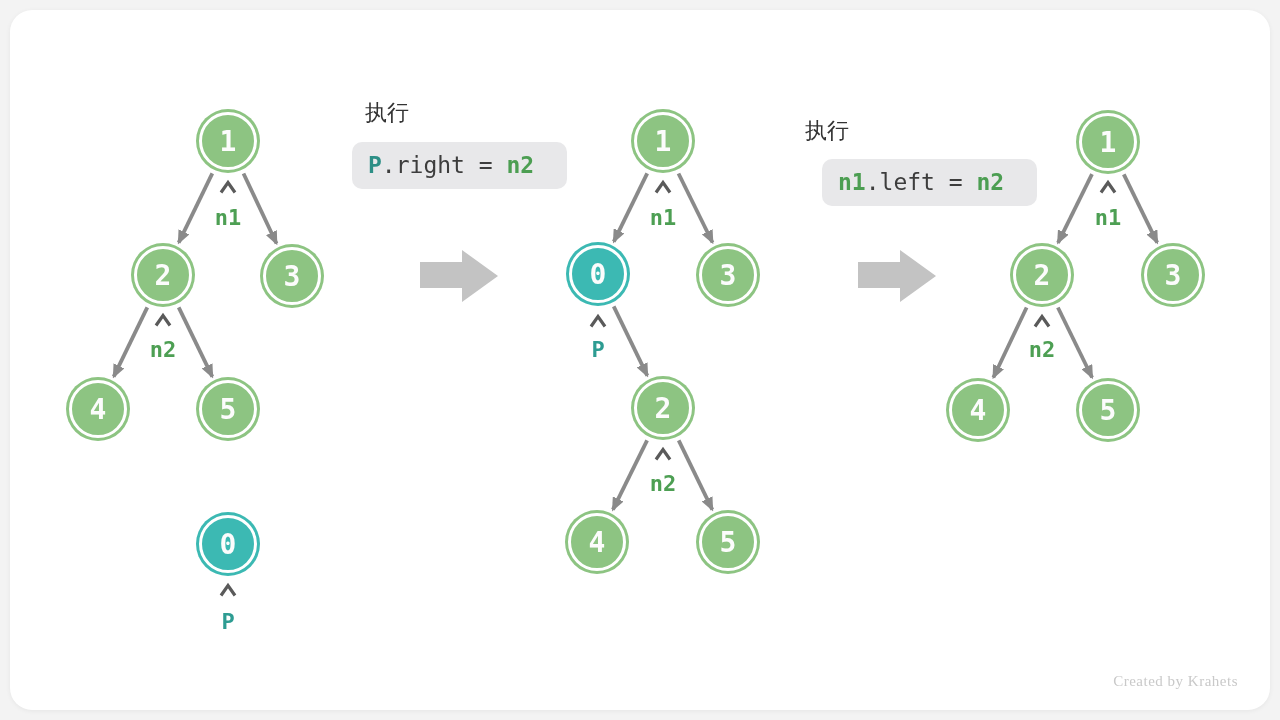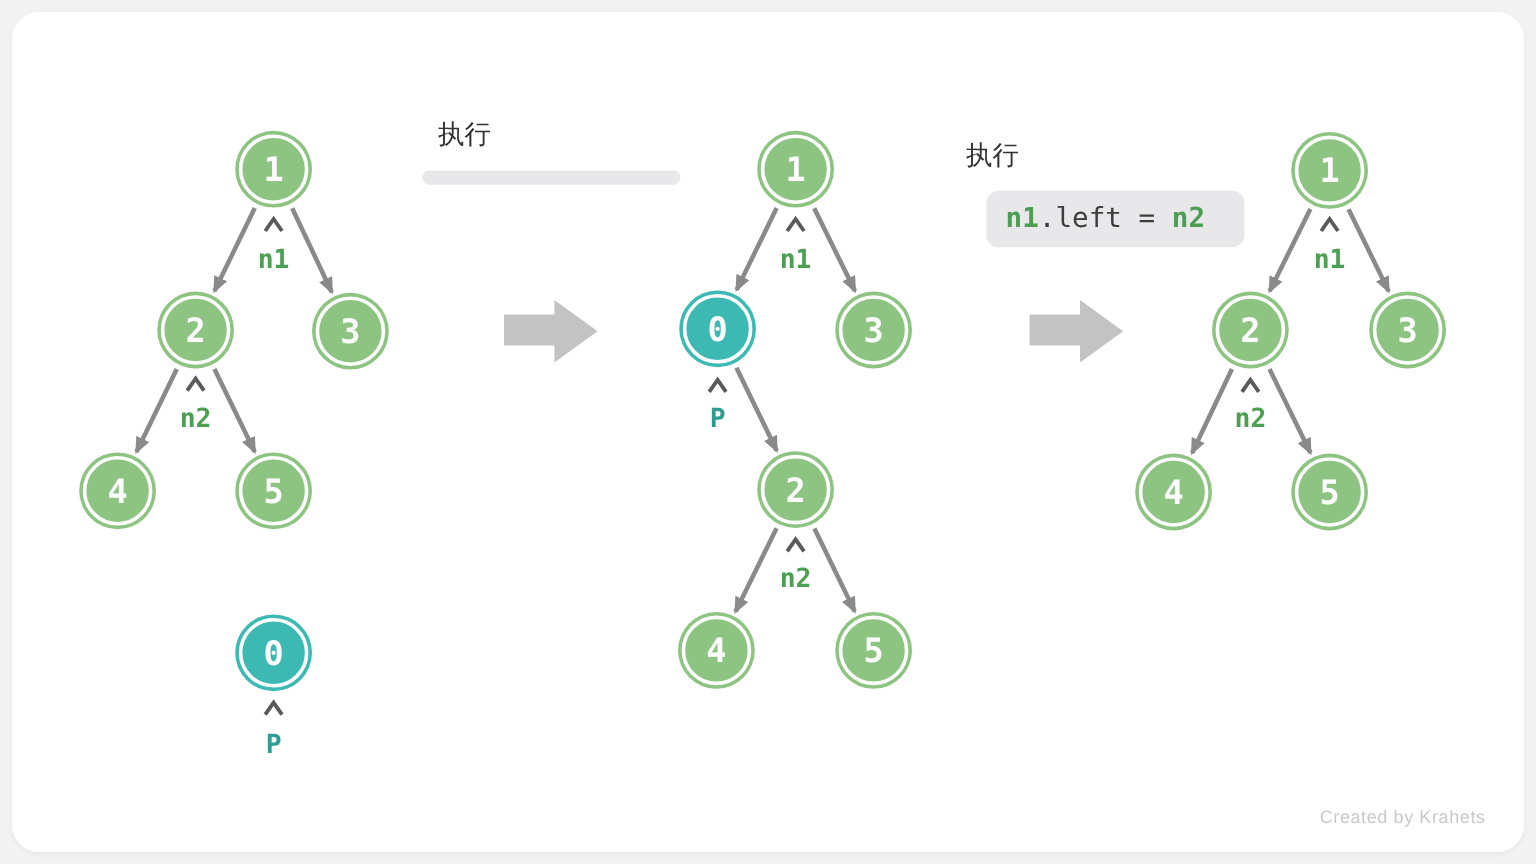--- a/index.html
+++ b/index.html
@@ -41,21 +41,21 @@
     padding:6px 10px 6px 16px;
     font-family:"DejaVu Sans Mono","Liberation Mono",monospace;
     font-size:23px;line-height:35px;
   }
   .code-line{white-space:pre;}
   .k-plain{color:#3d3d3d;}
   .k-green{color:#4c9e52;font-weight:bold;}
   .k-teal{color:#2d8f86;font-weight:bold;}
   .watermark{
     position:absolute;right:42px;top:673px;
-    font-family:Liberation Sans, sans-serif;
+    font-family:Liberation Serif, serif;
     font-size:15px;color:#c9c9c9;letter-spacing:0.5px;
   }
 </style>
 </head>
 <body>
 
 <div class="card"></div>
 
 <svg class="layer" width="1280" height="720" viewBox="0 0 1280 720">
   <defs>
@@ -98,20 +98,21 @@
 <div class="node g" style="left:263px;top:247px">3</div>
 <div class="node g" style="left:69px;top:380px">4</div>
 <div class="node g" style="left:199px;top:380px">5</div>
 <div class="node t" style="left:199px;top:515px">0</div>
 <div class="ptr green" style="left:228px;top:217px">n1</div>
 <div class="ptr green" style="left:163px;top:349px">n2</div>
 <div class="ptr teal" style="left:228px;top:621px">P</div>
 
 <div class="code-title" style="left:365px;top:99px">执行</div>
 <div class="code-box" style="left:352px;top:142px">
+  <div class="code-line"><span class="k-teal">P</span><span class="k-plain">.right</span><span class="k-plain"> = </span><span class="k-green">n2</span></div>
 </div>
 
 <div class="node g" style="left:634px;top:112px">1</div>
 <div class="node t" style="left:569px;top:245px">0</div>
 <div class="node g" style="left:699px;top:246px">3</div>
 <div class="node g" style="left:634px;top:379px">2</div>
 <div class="node g" style="left:568px;top:513px">4</div>
 <div class="node g" style="left:699px;top:513px">5</div>
 <div class="ptr green" style="left:663px;top:217px">n1</div>
 <div class="ptr teal" style="left:598px;top:349px">P</div>

